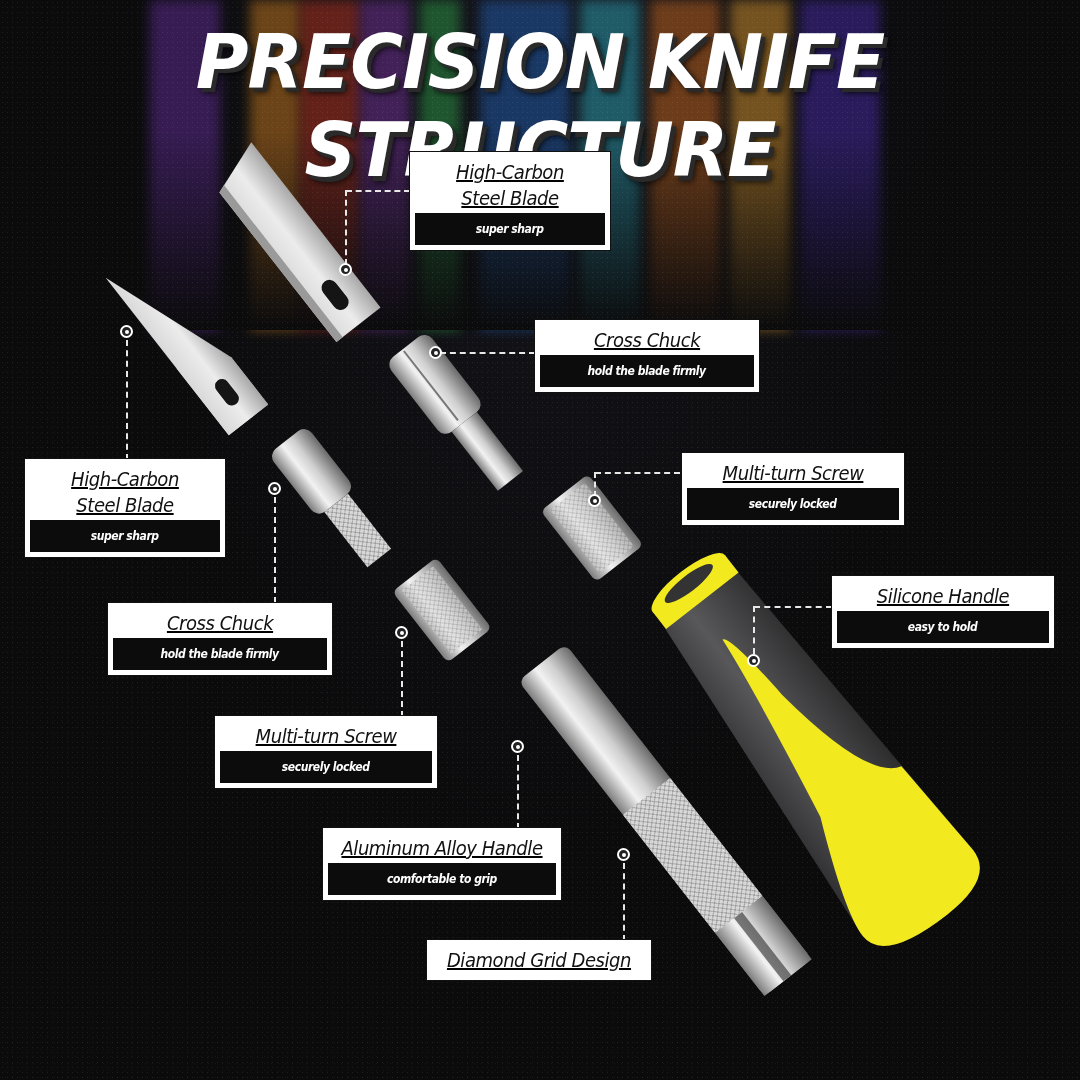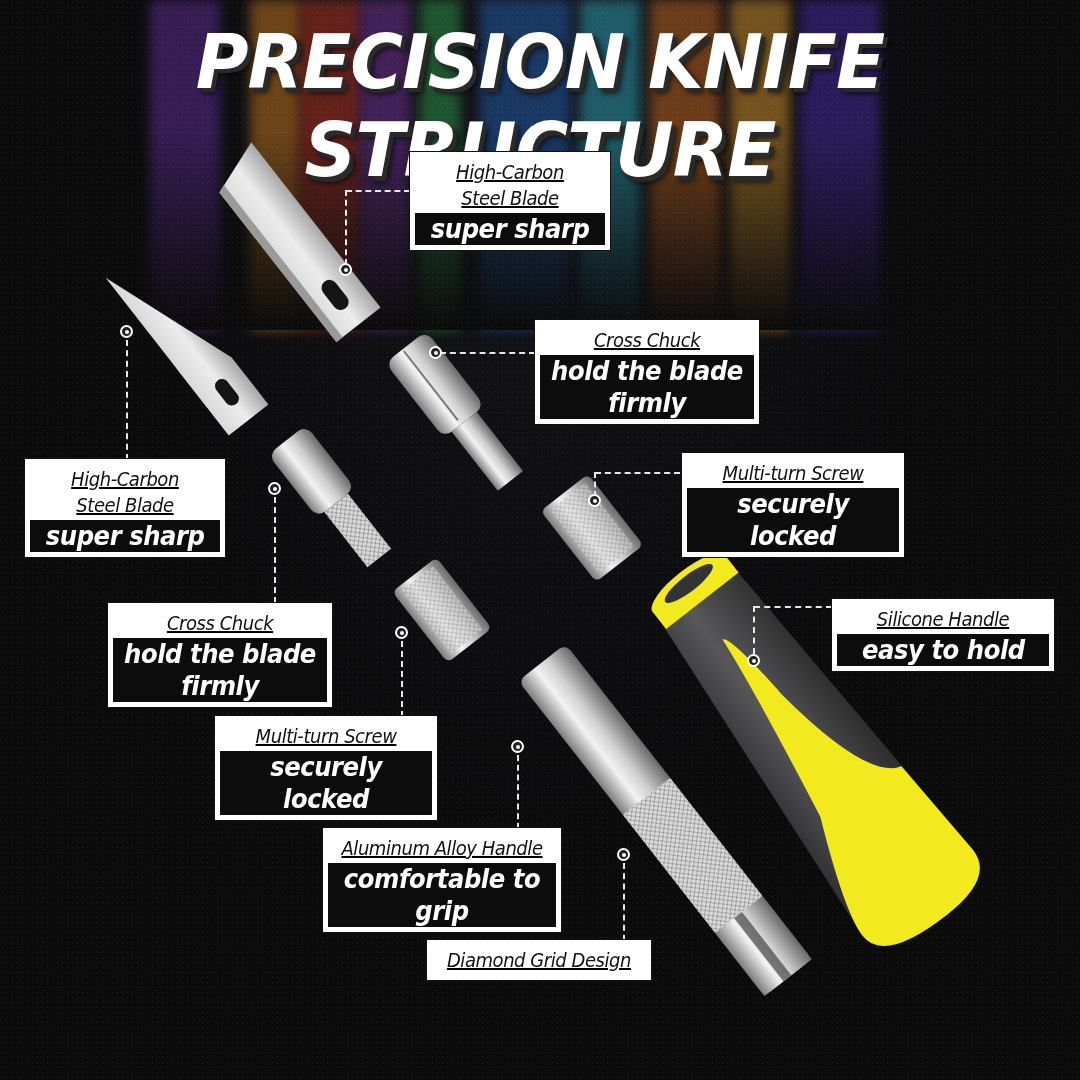--- a/index.html
+++ b/index.html
@@ -44,21 +44,21 @@
   }
   .label .t {
     display: block; text-align: center; color: #111;
     font-family: "DejaVu Sans", sans-serif; font-style: italic;
     font-size: 20px; line-height: 30px; letter-spacing: -0.5px;
     transform: scaleX(0.9);
   }
   .label .s {
     display: block; text-align: center; color: #fff; background: #0c0c0c;
     font-family: "DejaVu Sans", sans-serif; font-style: italic; font-weight: bold;
-    font-size: 27px; line-height: 32px; letter-spacing: -0.5px;
+    font-size: 12px; line-height: 32px; letter-spacing: -0.5px;
   }
   .label .s span { display: inline-block; transform: scaleX(0.9); }
 
   
   .lead-v { position: absolute; width: 0; border-left: 2px dashed #e8e8e8; }
   .lead-h { position: absolute; height: 0; border-top: 2px dashed #e8e8e8; }
   .dot {
     position: absolute; width: 13px; height: 13px; border-radius: 50%;
     border: 2px solid #fff; background: #222;
   }
@@ -182,21 +182,21 @@
   <div class="lead-v" style="left:594px;top:472px;height:25px;"></div>
   <div class="dot" style="left:588px;top:494px;"></div>
   <div class="label" style="left:682px;top:453px;width:222px;">
     <span class="t">Multi-turn Screw</span>
     <span class="s"><span>securely locked</span></span>
   </div>
 
   <div class="lead-h" style="left:754px;top:606px;width:78px;"></div>
   <div class="lead-v" style="left:753px;top:606px;height:48px;"></div>
   <div class="dot" style="left:747px;top:654px;"></div>
-  <div class="label" style="left:832px;top:599px;width:222px;">
+  <div class="label" style="left:832px;top:576px;width:222px;">
     <span class="t">Silicone Handle</span>
     <span class="s"><span>easy to hold</span></span>
   </div>
 
   <div class="dot" style="left:120px;top:325px;"></div>
   <div class="lead-v" style="left:126px;top:340px;height:120px;"></div>
   <div class="label" style="left:25px;top:459px;width:200px;">
     <span class="t">High-Carbon</span>
     <span class="t" style="margin-top:-4px;">Steel Blade</span>
     <span class="s"><span>super sharp</span></span>

